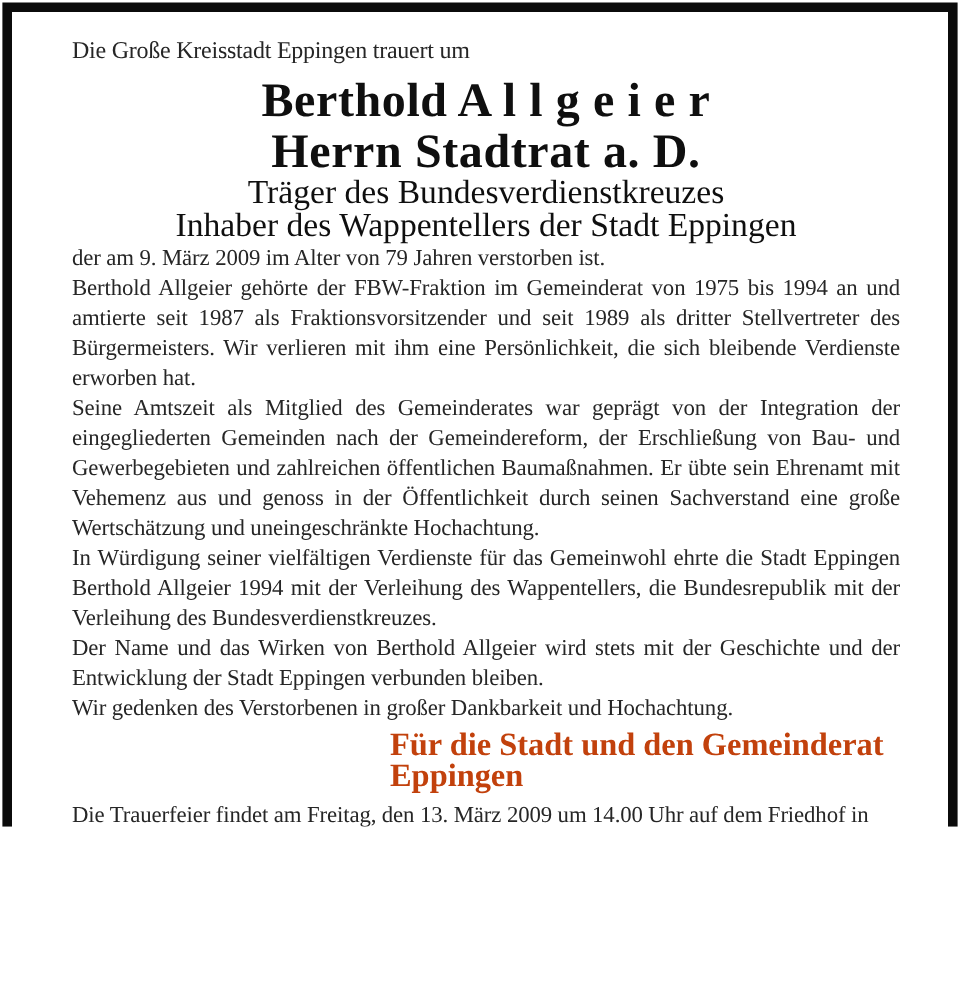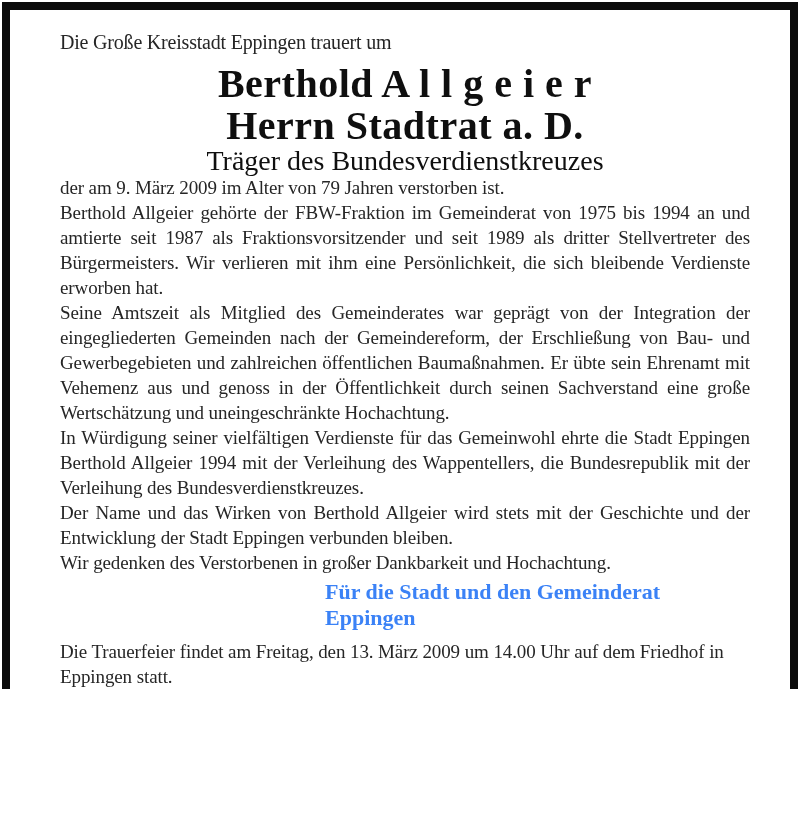--- a/index.html
+++ b/index.html
@@ -57,39 +57,40 @@
     font-size: 19px;
     line-height: 25px;
     letter-spacing: -0.1px;
   }
   .just { text-align: justify; }
   .death-line { }
   .signature {
     margin-top: 4px;
     padding-left: 265px;
     font-weight: bold;
-    color: #3b82f6;
-    font-size: 22px;
+    color: #c2410c;
+    font-size: 27px;
     line-height: 26px;
   }
   .funeral { margin-top: 8px; font-family: Liberation Serif, serif; }
   .dateline { margin-top: 8px; }
 </style>
 </head>
 <body>
 
 <div class="page">
   <div class="frame">
 
     <p class="intro">Die Große Kreisstadt Eppingen trauert um</p>
 
     <div class="head">
       <h1>Berthold A l l g e i e r</h1>
       <h1>Herrn Stadtrat a. D.</h1>
       <h2>Träger des Bundesverdienstkreuzes</h2>
+      <h2>Inhaber des Wappentellers der Stadt Eppingen</h2>
     </div>
 
     <p class="body death-line">der am 9. März 2009 im Alter von 79 Jahren verstorben ist.</p>
 
     <p class="body just">Berthold Allgeier gehörte der FBW-Fraktion im Gemeinderat von 1975 bis 1994 an und amtierte seit 1987 als Fraktionsvorsitzender und seit 1989 als dritter Stellvertreter des Bürgermeisters. Wir verlieren mit ihm eine Persönlichkeit, die sich bleibende Verdienste erworben hat.</p>
 
     <p class="body just">Seine Amtszeit als Mitglied des Gemeinderates war geprägt von der Integration der eingegliederten Gemeinden nach der Gemeindereform, der Erschließung von Bau- und Gewerbegebieten und zahlreichen öffentlichen Baumaßnahmen. Er übte sein Ehrenamt mit Vehemenz aus und genoss in der Öffentlichkeit durch seinen Sachverstand eine große Wertschätzung und uneingeschränkte Hochachtung.</p>
 
     <p class="body just">In Würdigung seiner vielfältigen Verdienste für das Gemeinwohl ehrte die Stadt Eppingen Berthold Allgeier 1994 mit der Verleihung des Wappentellers, die Bundesrepublik mit der Verleihung des Bundesverdienstkreuzes.</p>
 

